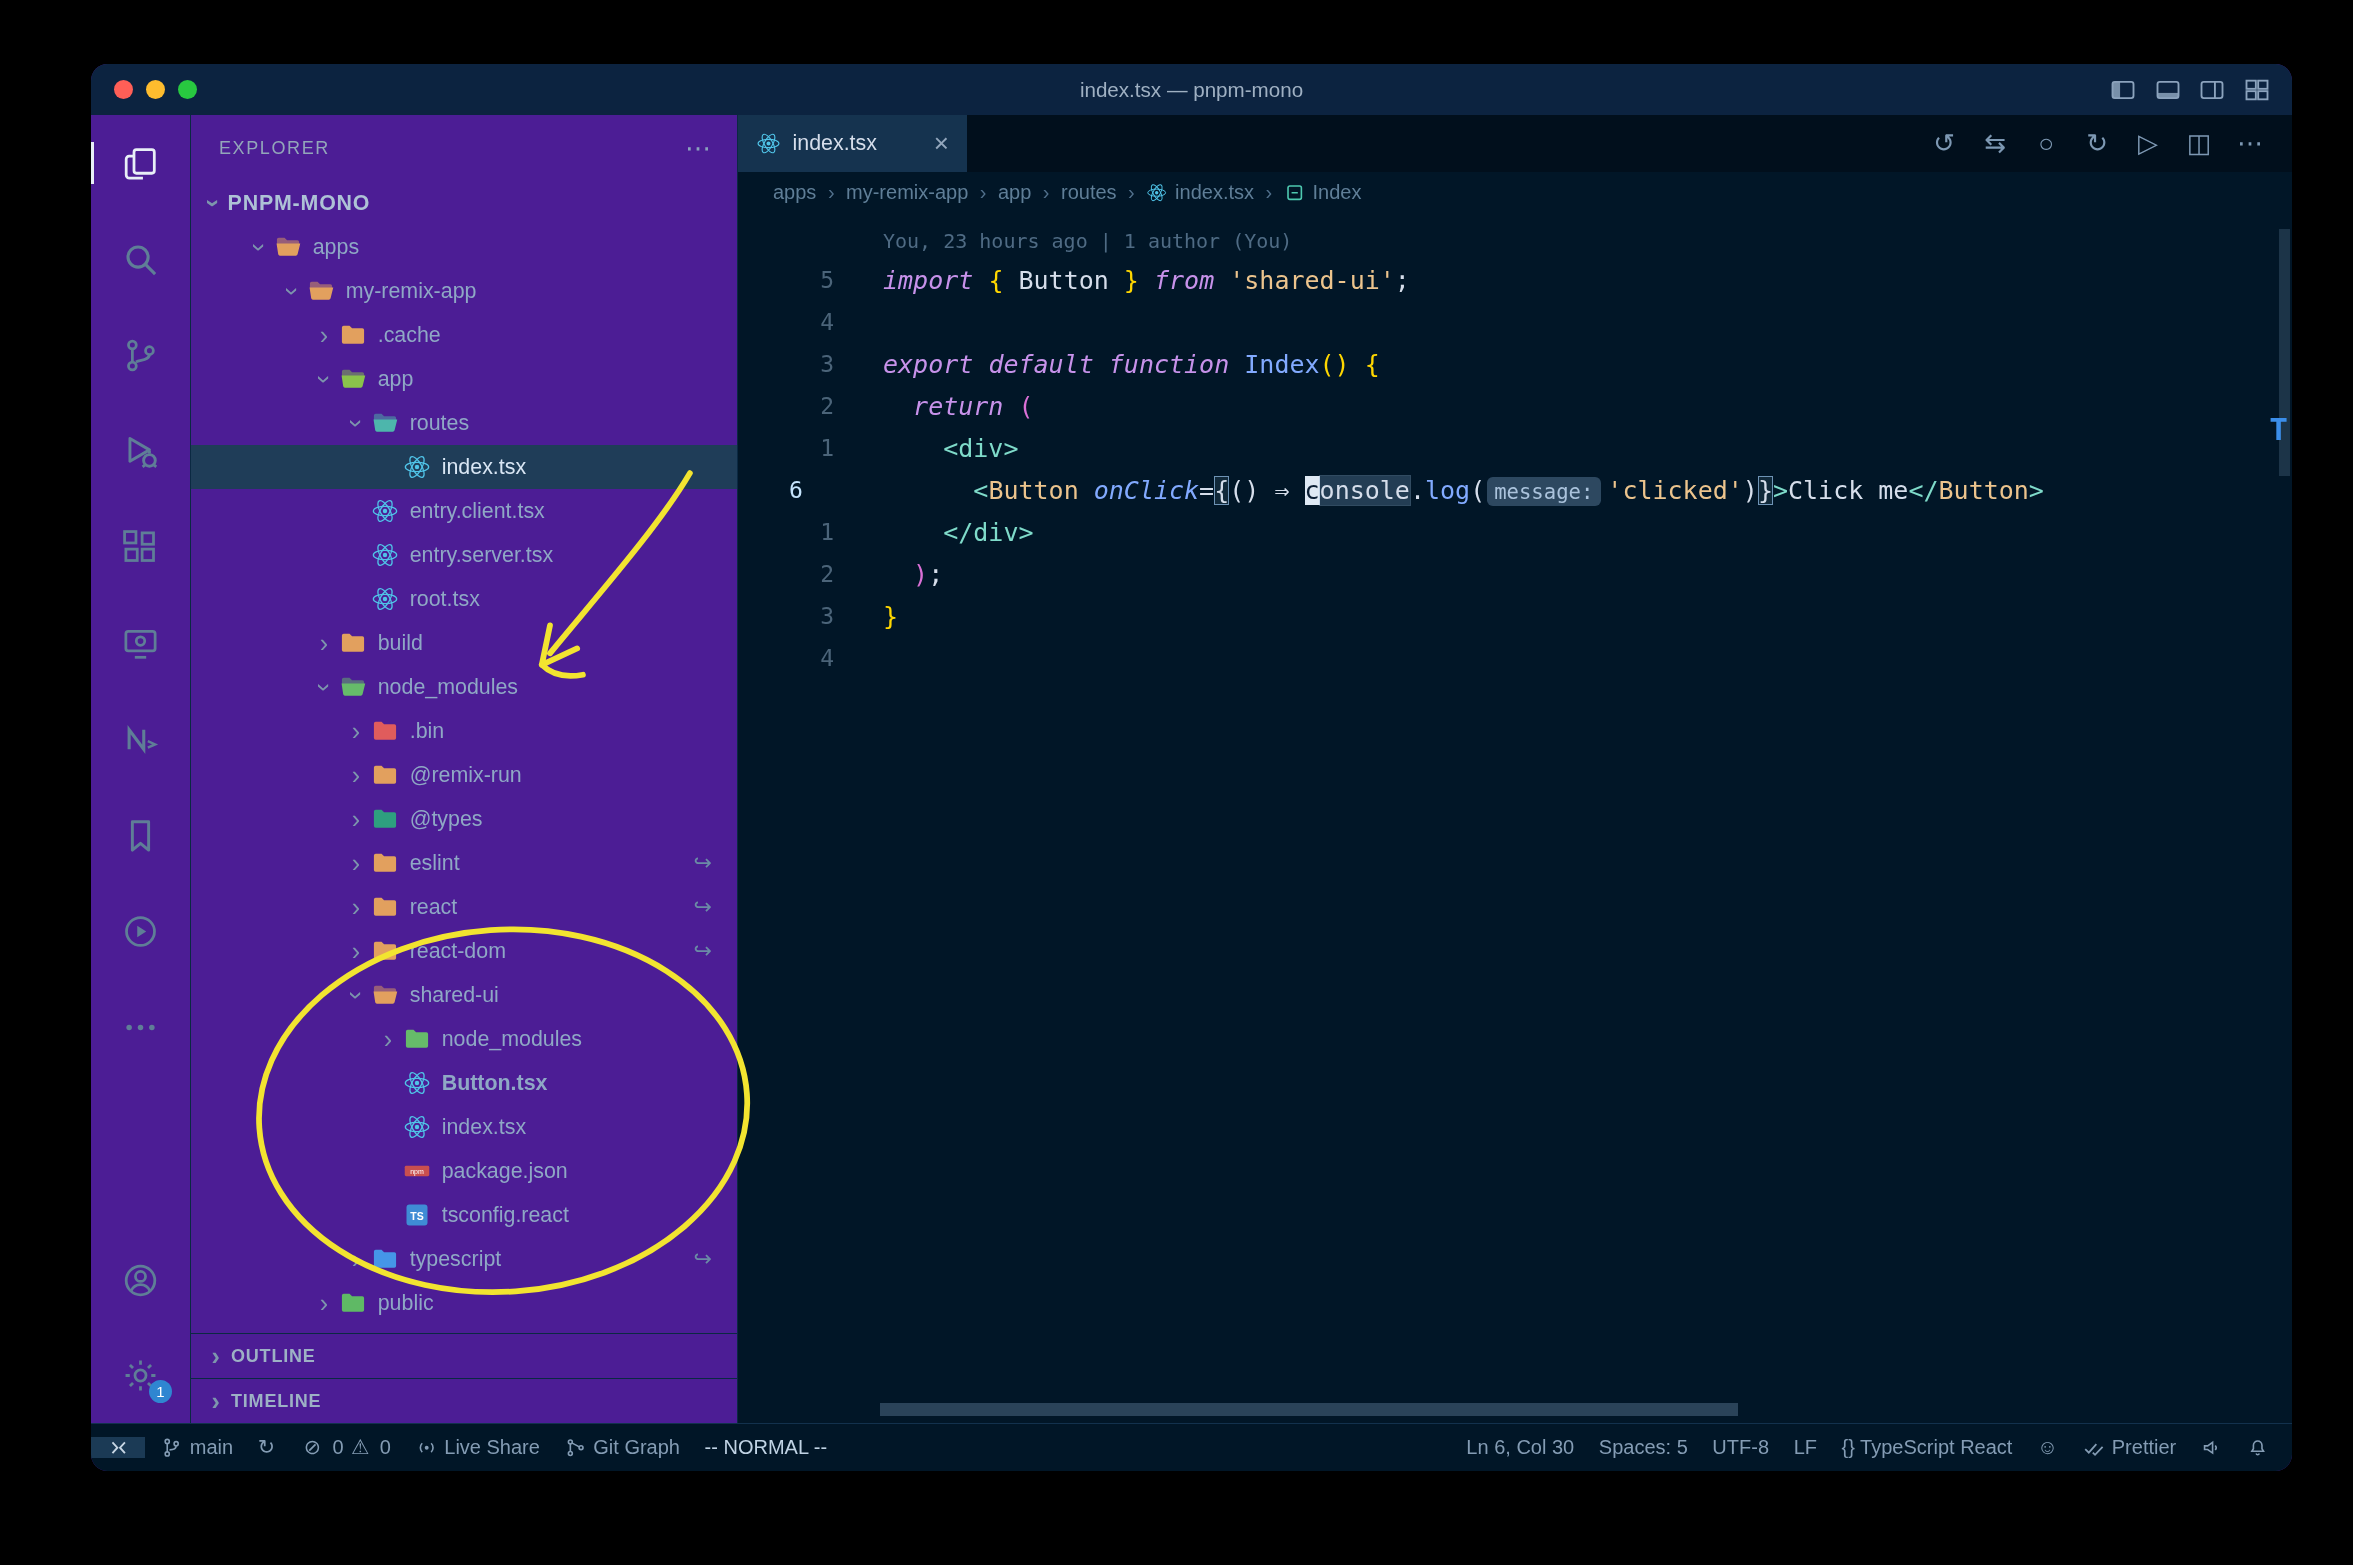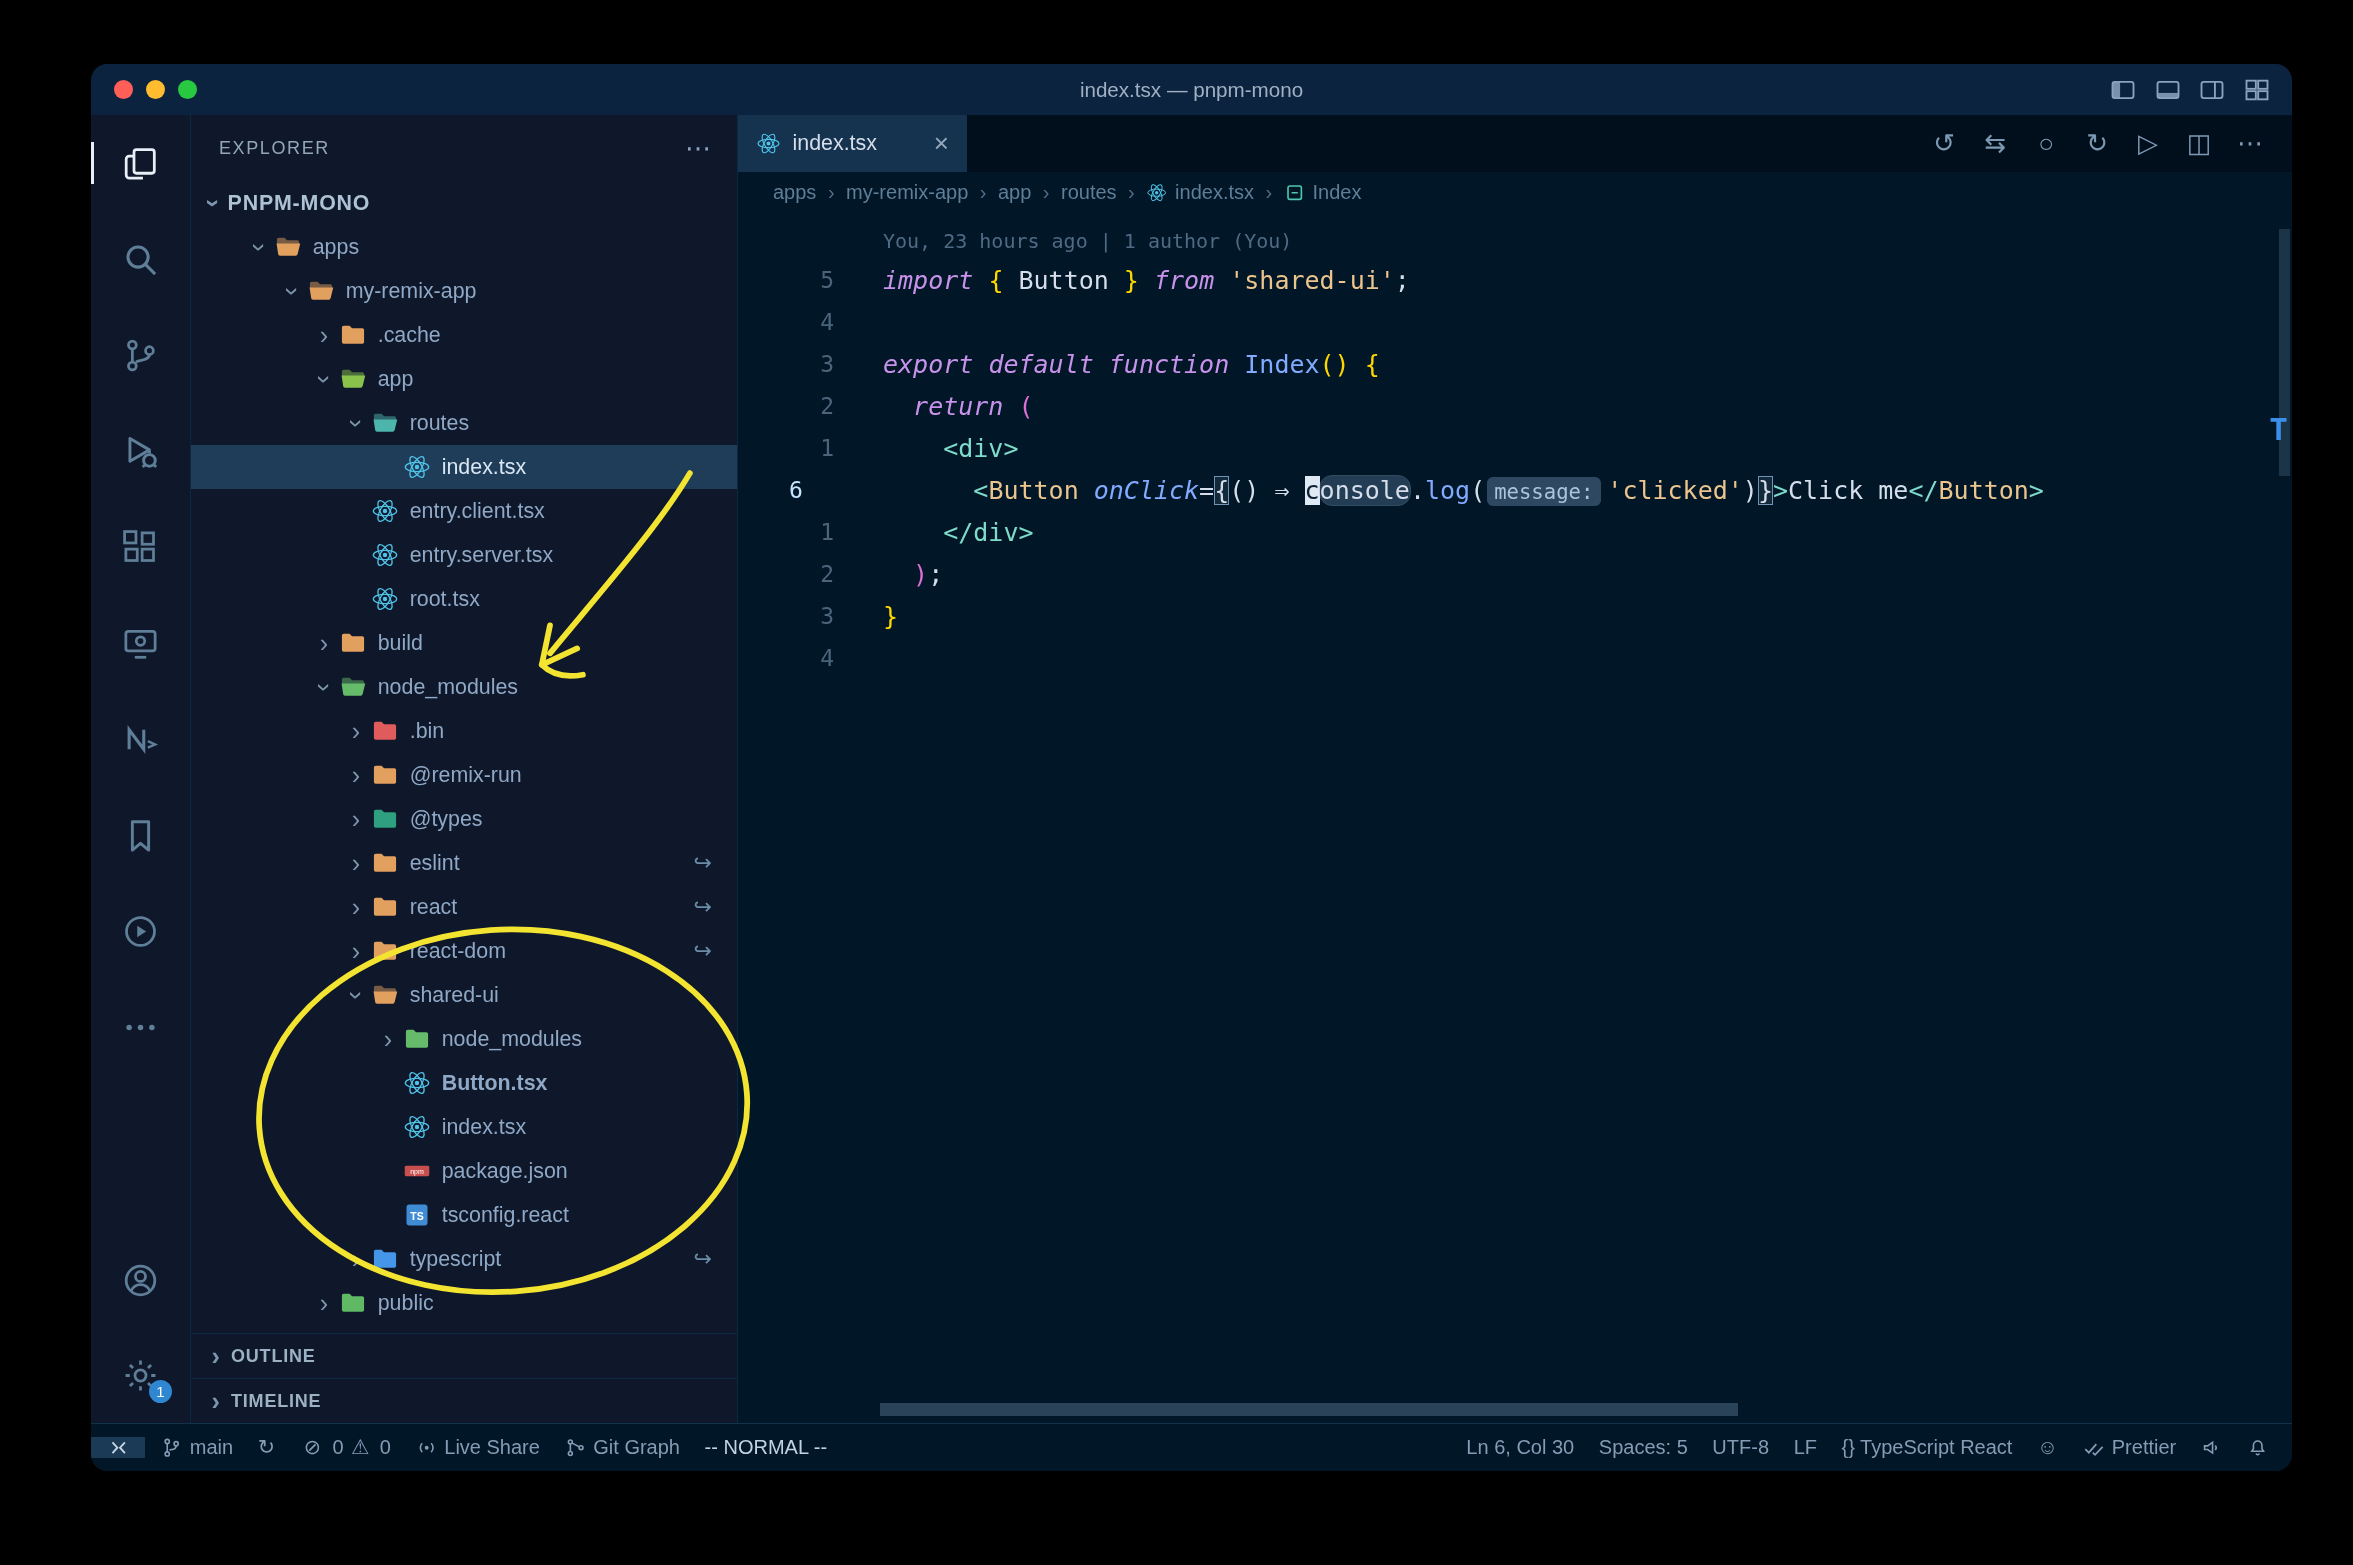--- a/index.html
+++ b/index.html
@@ -1,18 +1,18 @@
 <!DOCTYPE html>
 <html style="font-size:13px"><head>
 <meta charset="utf-8">
 <style>
   html,body{margin:0;padding:0;width:2354px;height:1565px;background:#000;overflow:hidden;
     font-family:"Liberation Sans",sans-serif;-webkit-font-smoothing:antialiased;}
   .screen{position:relative;width:2354px;height:1565px;background:#000;}
-  .window{position:absolute;left:91px;top:64px;width:2201px;height:1407px;background:#0f172a;
+  .window{position:absolute;left:91px;top:64px;width:2201px;height:1407px;background:#4c1d95;
     border-radius:16.5px;overflow:hidden;display:flex;flex-direction:column;
     box-shadow:0 33px 99px rgba(0,0,0,.8);}
   
   .titlebar{height:51px;background:#0c2340;display:flex;align-items:center;position:relative;flex:0 0 auto;}
   .traffic{position:absolute;left:23px;top:0;height:100%;display:flex;align-items:center;gap:13px;}
   .light{width:19px;height:19px;border-radius:50%;}
   .l-close{background:#ff5f57}.l-min{background:#febc2e}.l-zoom{background:#28c840}
   .win-title{flex:1;text-align:center;color:#9fb0c2;font-size:20.6px;}
   .tb-actions{position:absolute;right:21.4px;top:0;height:100%;display:flex;align-items:center;gap:16.5px;color:#8ca3bd;}
   .tb-btn{width:28px;height:28px;display:inline-flex;}
@@ -72,21 +72,21 @@
   .tk-p{color:#d6deeb;}
   .tk-kw{color:#c792ea;font-style:italic;}
   .tk-str{color:#ecc48d;}
   .tk-fn{color:#82aaff;}
   .tk-tag{color:#7fdbca;}
   .tk-cmp{color:#ecc48d;}
   .tk-attr{color:#82aaff;font-style:italic;}
   .tk-gold{color:#ffd700;}
   .tk-orc{color:#da70d6;}
   .tk-box{color:#d6deeb;outline:1.6px solid #6e93b5;outline-offset:-1.6px;background:rgba(95,126,151,.18);}
-  .tk-whl{color:#d6deeb;background:rgba(110,147,181,.32);outline:0.8px solid rgba(140,175,205,.35);border-radius:12px;}
+  .tk-whl{color:#d6deeb;background:rgba(110,147,181,.32);outline:0.8px solid rgba(140,175,205,.35);}
   .tk-cursor{background:#dfe9f4;color:#0a1d33;}
   .tk-chip{background:#2d4860;color:#abc3dc;border-radius:5.8px;padding:2.5px 7.4px;margin:0 6.6px 0 1.6px;font-size:20.6px;}
   .hscroll{position:absolute;left:142px;bottom:7.4px;width:858px;height:13px;background:rgba(111,142,171,.38);}
   .vscroll{position:absolute;right:1.6px;top:15.6px;width:11.5px;height:247px;background:rgba(111,142,171,.25);}
   .ovr-t{position:absolute;right:4.1px;top:198px;color:#3b8eea;font-size:31px;font-weight:bold;
     font-family:"DejaVu Sans Mono",monospace;}
   
   .statusbar{height:47px;flex:0 0 auto;background:#011627;border-top:0.8px solid #12314d;display:flex;
     align-items:stretch;justify-content:space-between;color:#849cb4;font-size:20px;}
   .sb-side{display:flex;align-items:center;}

